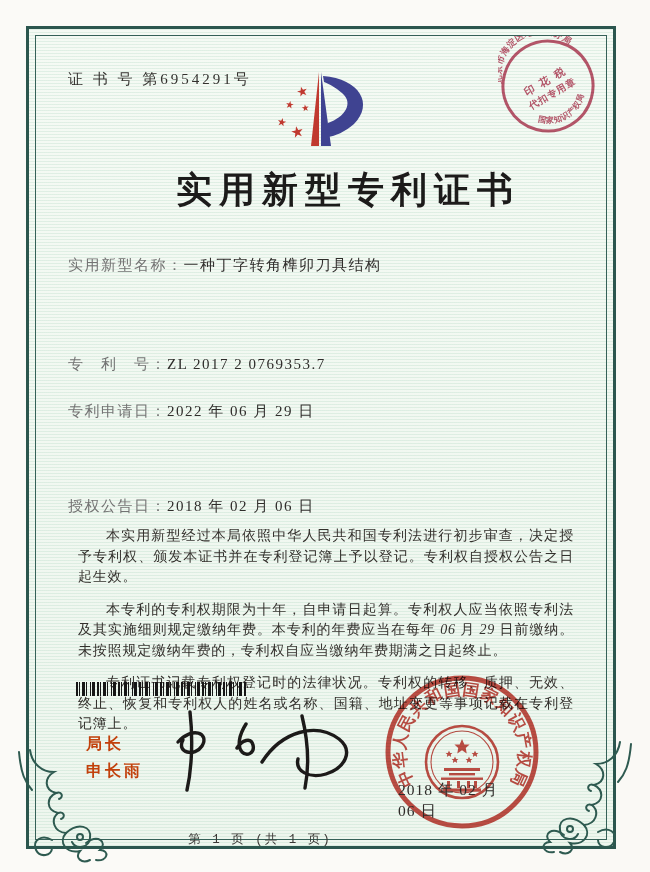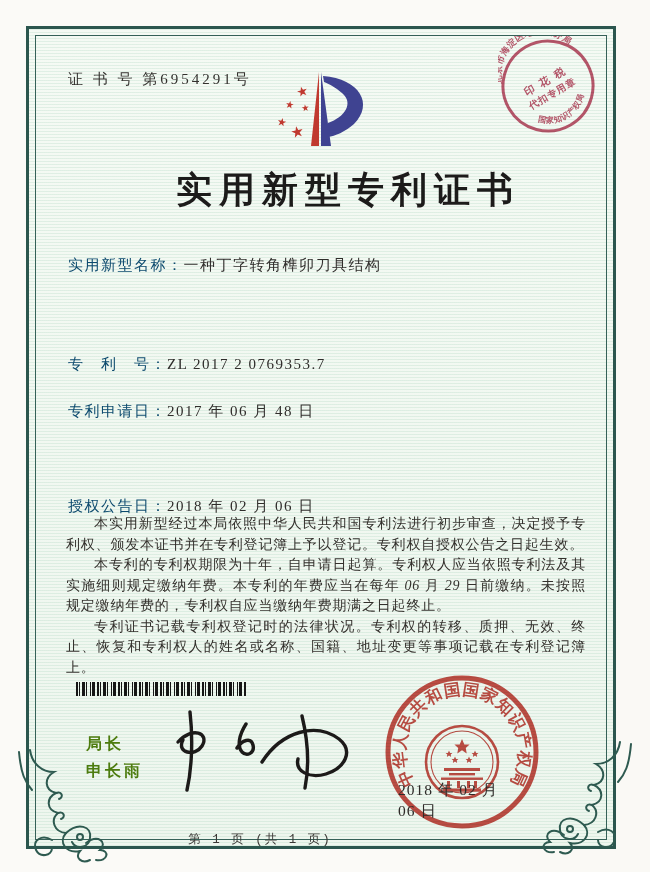--- a/index.html
+++ b/index.html
@@ -11,34 +11,34 @@
     background:
       repeating-linear-gradient(180deg, rgba(141,196,168,0.20) 0 1px, rgba(255,255,255,0) 1px 3px),
       linear-gradient(#f5faf4,#eef6ee);}
   .frame-inner{position:absolute;left:6px;top:6px;right:6px;bottom:6px;
     border:1px solid #356158;box-sizing:border-box;}
   .abs{position:absolute;}
   .cert-number{left:68px;top:70px;font-size:15px;letter-spacing:3px;color:#33312e;}
   .title{left:0;right:0;top:166px;text-align:right;font-size:36px;font-weight:bold;
     letter-spacing:7px;color:#1c1b1a;}
   .field{left:68px;width:520px;font-size:15px;color:#2f2d2b;letter-spacing:1.5px;white-space:nowrap;}
-  .flabel{color:#0c4a6e;}
+  .flabel{color:#737373;}
   .fvalue{color:#2f2d2b;text-align:right;}
   .body-text{left:66px;top:514px;width:520px;font-size:14px;line-height:20.5px;
     color:#33302c;text-align:justify;letter-spacing:0.8px;}
-  .body-text p{margin:0;text-indent:2em;font-style:oblique 4deg;}
+  .body-text p{margin:12px;text-indent:2em;font-style:oblique 4deg;}
   .barcode{left:76px;top:682px;width:170px;height:14px;
     background:repeating-linear-gradient(90deg,
       #161616 0 2px, rgba(0,0,0,0) 2px 3px,
       #161616 3px 4px, rgba(0,0,0,0) 4px 6px,
       #161616 6px 9px, rgba(0,0,0,0) 9px 10px,
       #161616 10px 11px, rgba(0,0,0,0) 11px 14px,
       #161616 14px 15px, rgba(0,0,0,0) 15px 16px,
       #161616 16px 19px, rgba(0,0,0,0) 19px 21px);}
-  .signer{left:86px;font-size:16px;font-weight:600;letter-spacing:3px;color:#4d7c0f;
+  .signer{left:86px;font-size:16px;font-weight:600;letter-spacing:3px;color:#c2410c;
     font-family:"Liberation Sans","DejaVu Sans",sans-serif;}
   .date-line{left:398px;top:780px;font-size:15.5px;letter-spacing:1px;color:#2e2a28;z-index:6;}
   .footer{left:0;right:0;top:831px;text-align:center;font-size:12.5px;letter-spacing:2px;color:#3a3835;font-family:Liberation Mono, monospace;}
   .seal-svg{left:382px;top:672px;z-index:5;mix-blend-mode:multiply;}
   .stamp-svg{left:498px;top:36px;z-index:5;mix-blend-mode:multiply;}
   .logo-svg{left:252px;top:50px;}
   .sig-svg{left:150px;top:700px;z-index:2;}
   .orn{z-index:4;}
   .orn-left{left:16px;top:748px;transform:scaleX(-1);}
   .orn-right{left:534px;top:740px;}
@@ -67,21 +67,21 @@
 
   <div class="abs title">实用新型专利证书</div>
 
   <div class="abs field" style="top:256px">
     <span class="flabel">实用新型名称：</span><span class="fvalue">一种丁字转角榫卯刀具结构</span>
   </div>
   <div class="abs field" style="top:355px">
     <span class="flabel">专　利　号：</span><span class="fvalue">ZL 2017 2 0769353.7</span>
   </div>
   <div class="abs field" style="top:402px">
-    <span class="flabel">专利申请日：</span><span class="fvalue">2017 年 06 月 48 日</span>
+    <span class="flabel">专利申请日：</span><span class="fvalue">2022 年 06 月 29 日</span>
   </div>
   <div class="abs field" style="top:497px">
     <span class="flabel">授权公告日：</span><span class="fvalue">2018 年 02 月 06 日</span>
   </div>
 
   <div class="abs body-text">
     <p>本实用新型经过本局依照中华人民共和国专利法进行初步审查，决定授予专利权、颁发本证书并在专利登记簿上予以登记。专利权自授权公告之日起生效。</p>
     <p>本专利的专利权期限为十年，自申请日起算。专利权人应当依照专利法及其实施细则规定缴纳年费。本专利的年费应当在每年 06 月 29 日前缴纳。未按照规定缴纳年费的，专利权自应当缴纳年费期满之日起终止。</p>
     <p>专利证书记载专利权登记时的法律状况。专利权的转移、质押、无效、终止、恢复和专利权人的姓名或名称、国籍、地址变更等事项记载在专利登记簿上。</p>
   </div>

